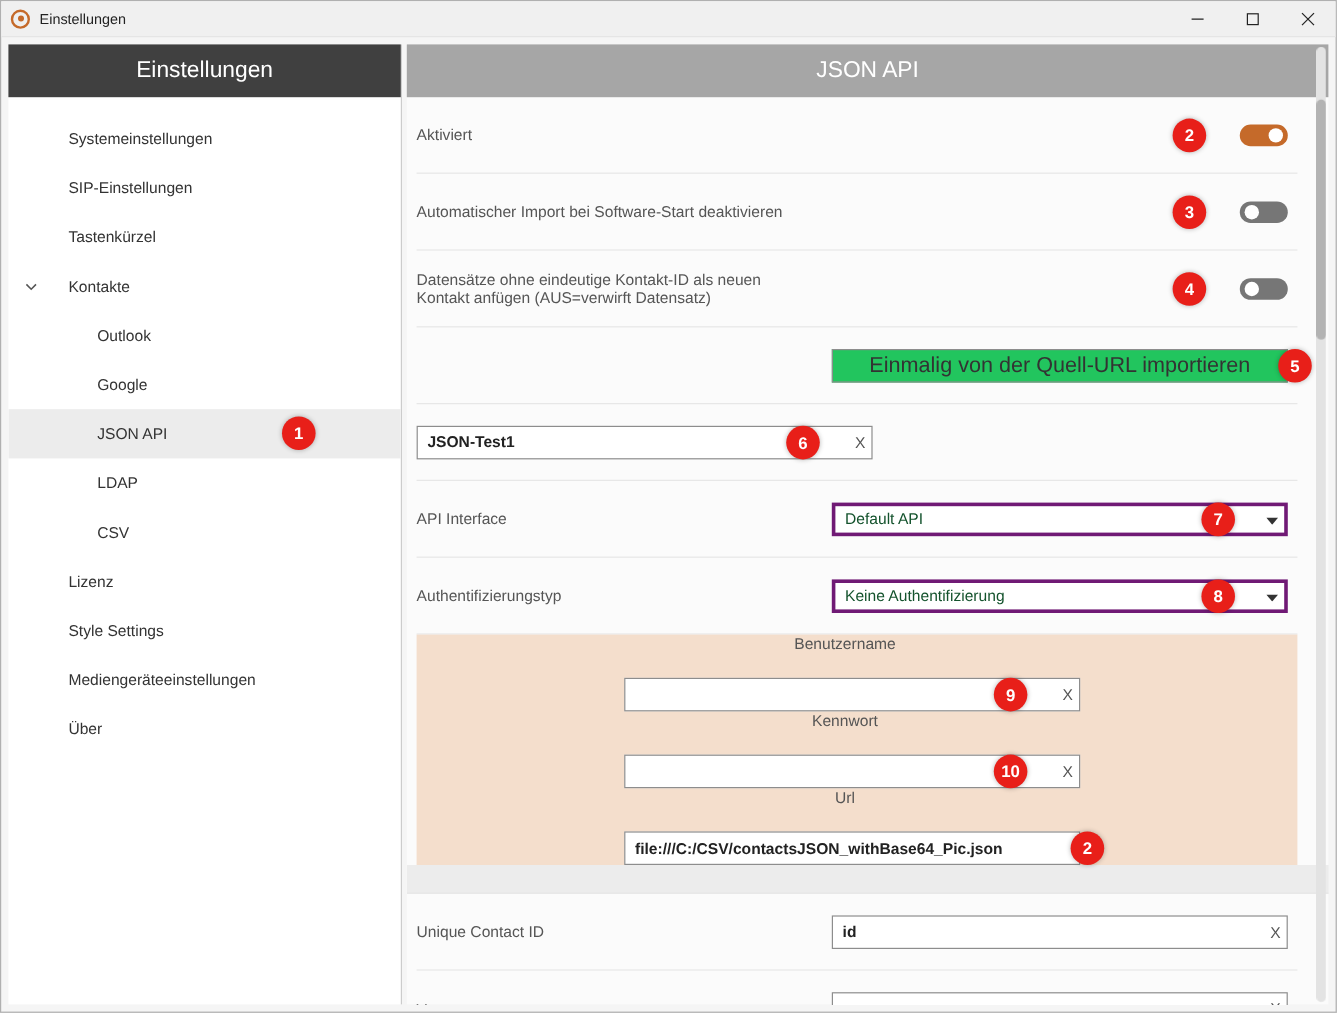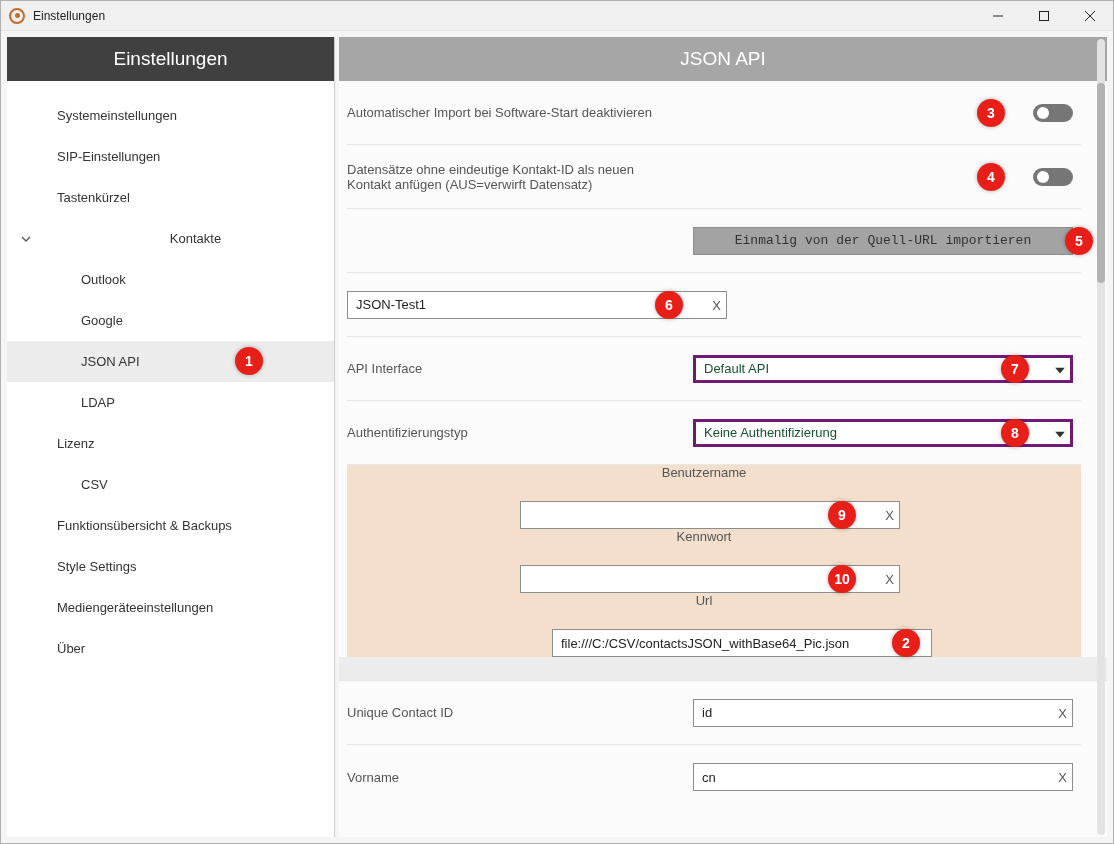--- a/index.html
+++ b/index.html
@@ -29,21 +29,21 @@
   .titlebar .title{flex:1;color:#222;font-size:12px;}
   .win-btns{display:flex;height:100%;}
   .win-btn{width:46px;display:flex;align-items:center;justify-content:center;color:#222;font-size:14px;}
   .win-btn svg{width:12px;height:12px;stroke:#222;stroke-width:1;fill:none;}
   .body{display:flex;height:calc(100% - 30px);}
   
   .sidebar{width:328px;background:#fff;border-right:1px solid var(--border);display:flex;flex-direction:column;margin:6px 0 6px 6px;}
   .sidebar-head{height:44px;background:var(--sidebar-head);color:#fff;font-size:19px;display:flex;align-items:center;justify-content:center;font-weight:300;}
   .nav{padding-top:14px;overflow-y:auto;}
   .nav-item{height:41px;display:flex;align-items:center;padding-left:50px;color:#333;font-size:13px;cursor:pointer;position:relative;}
-  .nav-item.exp{padding-left:50px;justify-content:center;}
+  .nav-item.exp{padding-left:50px;}
   .nav-chevron{position:absolute;left:14px;top:50%;transform:translateY(-50%);width:10px;height:10px;display:flex;align-items:center;justify-content:center;color:#555;font-size:12px;}
   .nav-item.child{padding-left:74px;}
   .nav-item.active{background:var(--hover);}
   
   .content{flex:1;display:flex;flex-direction:column;margin:6px 6px 6px 4px;background:var(--body-bg);position:relative;min-width:0;}
   .content-head{height:44px;background:var(--content-head);color:#fff;font-size:19px;display:flex;align-items:center;justify-content:center;font-weight:300;}
   .scroll{flex:1;overflow-y:auto;padding:0 26px 0 8px;position:relative;}
   .scroll-track{position:absolute;right:2px;top:2px;bottom:2px;width:8px;background:#e3e3e3;border-radius:4px;}
   .scroll-thumb{position:absolute;top:2px;right:2px;width:8px;height:200px;background:#b3b3b3;border-radius:4px;}
   .row{min-height:64px;display:flex;align-items:center;border-bottom:1px solid var(--row-sep);padding-right:8px;}
@@ -54,28 +54,28 @@
   
   .spacer{height:24px;background:#ececec;margin:0 -26px 0 -8px;border-bottom:1px solid var(--row-sep);}
   
   .toggle{width:40px;height:18px;border-radius:9px;position:relative;cursor:pointer;}
   .toggle.off{background:var(--toggle-off);}
   .toggle.on{background:var(--accent);}
   .toggle::after{content:"";position:absolute;width:12px;height:12px;border-radius:50%;background:#fff;top:3px;}
   .toggle.off::after{left:4px;}
   .toggle.on::after{right:4px;}
   
-  .text-input{width:100%;height:28px;border:1px solid #8d8d8d;background:#fff;font-family:inherit;font-size:13px;padding:0 28px 0 8px;color:#222;}
+  .text-input{width:100%;height:28px;border:1px solid #8d8d8d;background:#fff;font-family:inherit;font-size:13px;padding:0 28px 0 8px;color:#222;font-weight:bold;}
   .input-wrap{position:relative;width:100%;}
   .clear-x{position:absolute;right:6px;top:50%;transform:translateY(-50%);color:#555;font-size:13px;pointer-events:none;font-family:Arial,sans-serif;}
   .select-wrap{position:relative;width:100%;}
   .select{width:100%;height:28px;border:3px solid #701a75;background:#fff;padding:0 24px 0 8px;font-size:13px;display:flex;align-items:center;color:#14532d;cursor:pointer;}
   .select-arrow{position:absolute;right:8px;top:50%;transform:translateY(-50%);pointer-events:none;}
   .select-arrow svg{width:10px;height:6px;}
-  .btn{height:28px;border:1px solid #8d8d8d;background:#a3a3a3;padding:0 20px;font-size:13px;color:#333;display:flex;align-items:center;justify-content:center;width:100%;cursor:pointer;font-family:Liberation Mono, monospace;}
+  .btn{height:28px;border:1px solid #8d8d8d;background:#22c55e;padding:0 20px;font-size:18px;color:#333;display:flex;align-items:center;justify-content:center;width:100%;cursor:pointer;}
   
   .badge{position:absolute;width:28px;height:28px;border-radius:50%;background:var(--badge);color:#fff;font-weight:bold;font-size:14px;display:flex;align-items:center;justify-content:center;z-index:5;box-shadow:0 0 4px rgba(0,0,0,0.3);}
 </style>
 </head>
 <body>
 
 <div class="window">
 
   <div class="titlebar">
     <span class="icon"></span>
@@ -128,45 +128,49 @@
         <div class="nav-item child">
             <span>Google</span>
           </div>
         <div class="nav-item child active" style="position:relative;">
           <span>JSON API</span>
           <div class="badge" style="left:228px;top:6px;">1</div>
         </div>
         <div class="nav-item child">
             <span>LDAP</span>
           </div>
+        <div class="nav-item child">
+            <span>CSV</span>
+          </div>
         <div class="nav-item">
             <span>Lizenz</span>
-          </div>
-        <div class="nav-item child">
-            <span>CSV</span>
-          </div>
-        <div class="nav-item">
-            <span>Funktionsübersicht &amp; Backups</span>
           </div>
         <div class="nav-item">
             <span>Style Settings</span>
           </div>
         <div class="nav-item">
             <span>Mediengeräteeinstellungen</span>
           </div>
         <div class="nav-item">
             <span>Über</span>
           </div>
       </div>
     </div>
 
     <div class="content">
       <div class="content-head">JSON API</div>
       <div class="scroll">
 
+        <div class="row" style="position:relative;">
+          <div class="label">Aktiviert</div>
+          <div class="control">
+            <div class="badge" style="position:relative;margin-right:28px;">2</div>
+            <div class="toggle on"></div>
+          </div>
+        </div>
 
         <div class="row">
           <div class="label">Automatischer Import bei Software-Start deaktivieren</div>
           <div class="control">
             <div class="badge" style="position:relative;margin-right:28px;">3</div>
             <div class="toggle off"></div>
           </div>
         </div>
 
         <div class="row">
@@ -243,21 +247,21 @@
                 <input class="text-input" type="password" value="" style="">
                 <span class="clear-x">X</span>
               </div>
               <div class="badge" style="right:44px;top:0;">10</div>
             </div>
           </div>
           <div class="row nb">
             <div class="label">Url</div>
             <div class="control" style="position:relative;">
               <div class="input-wrap">
-                <input class="text-input" style="padding-right: 8px; margin-left: 32px;" value="file:///C:/CSV/contactsJSON_withBase64_Pic.json">
+                <input class="text-input" style="padding-right: 8px;" value="file:///C:/CSV/contactsJSON_withBase64_Pic.json">
               </div>
               <div class="badge" style="right:-20px;top:0;">2</div>
             </div>
           </div>
         </div>
 
         <div class="spacer"></div>
 
         <div class="row">
           <div class="label">Unique Contact ID</div>

